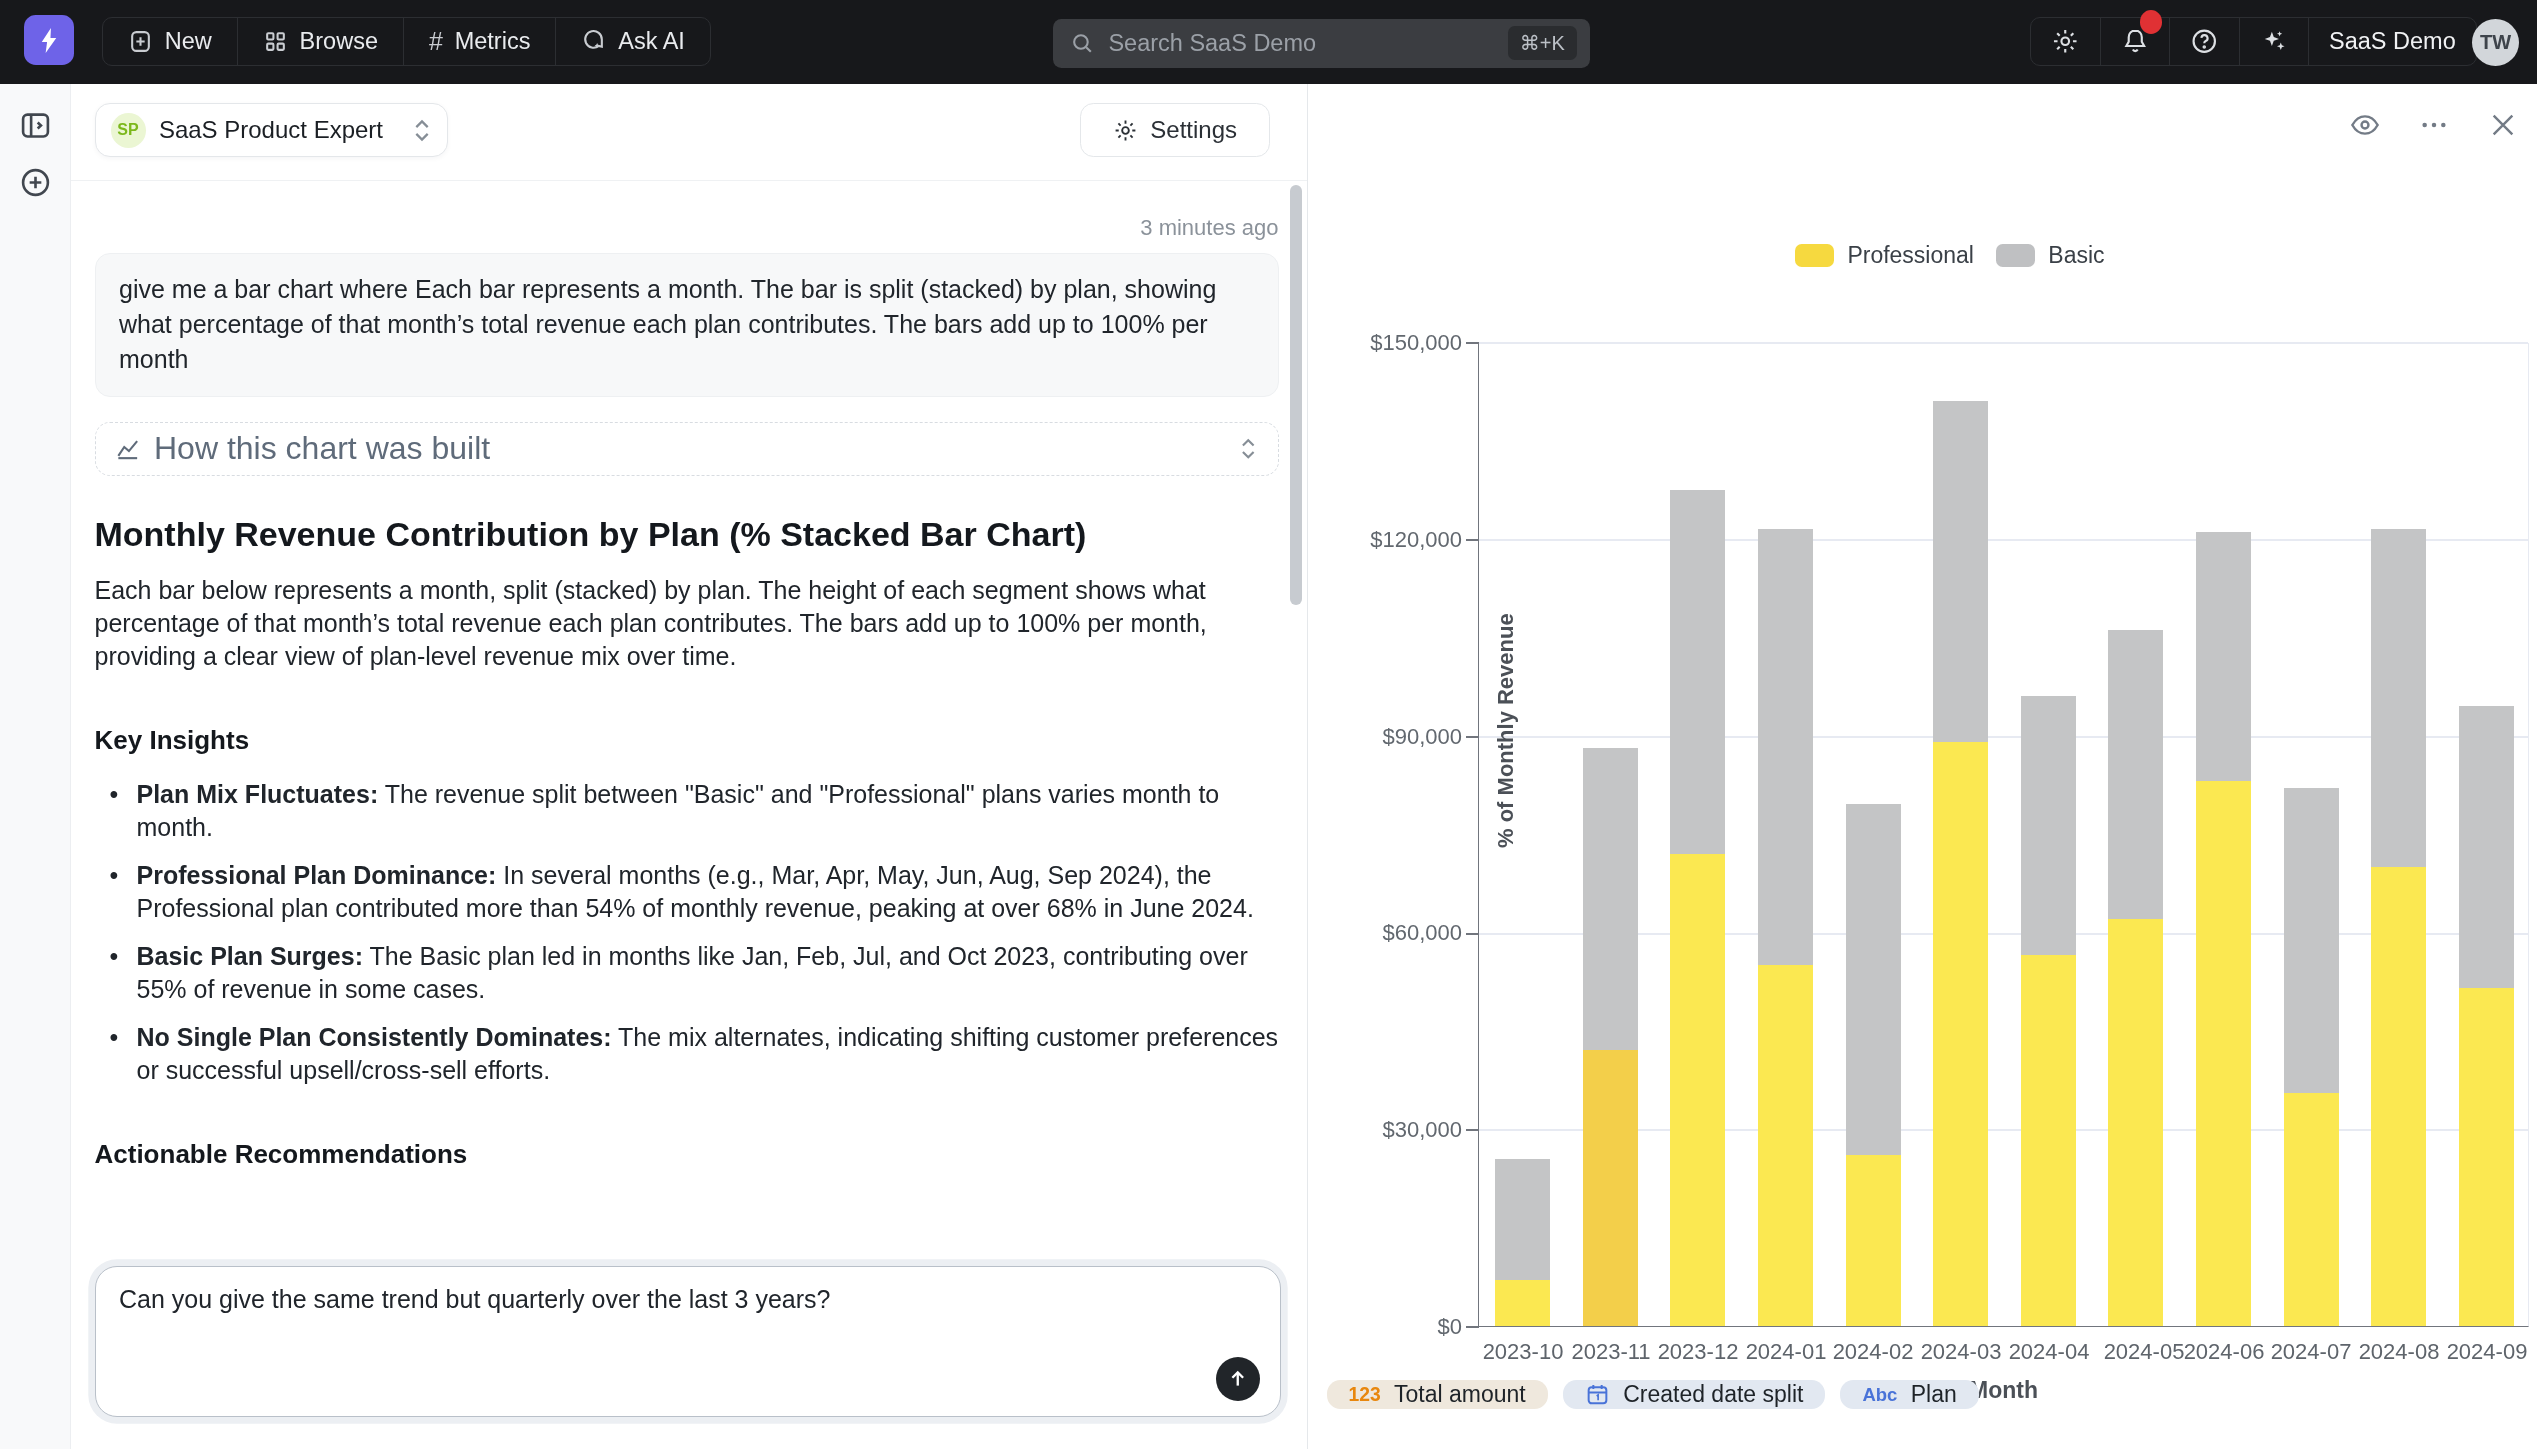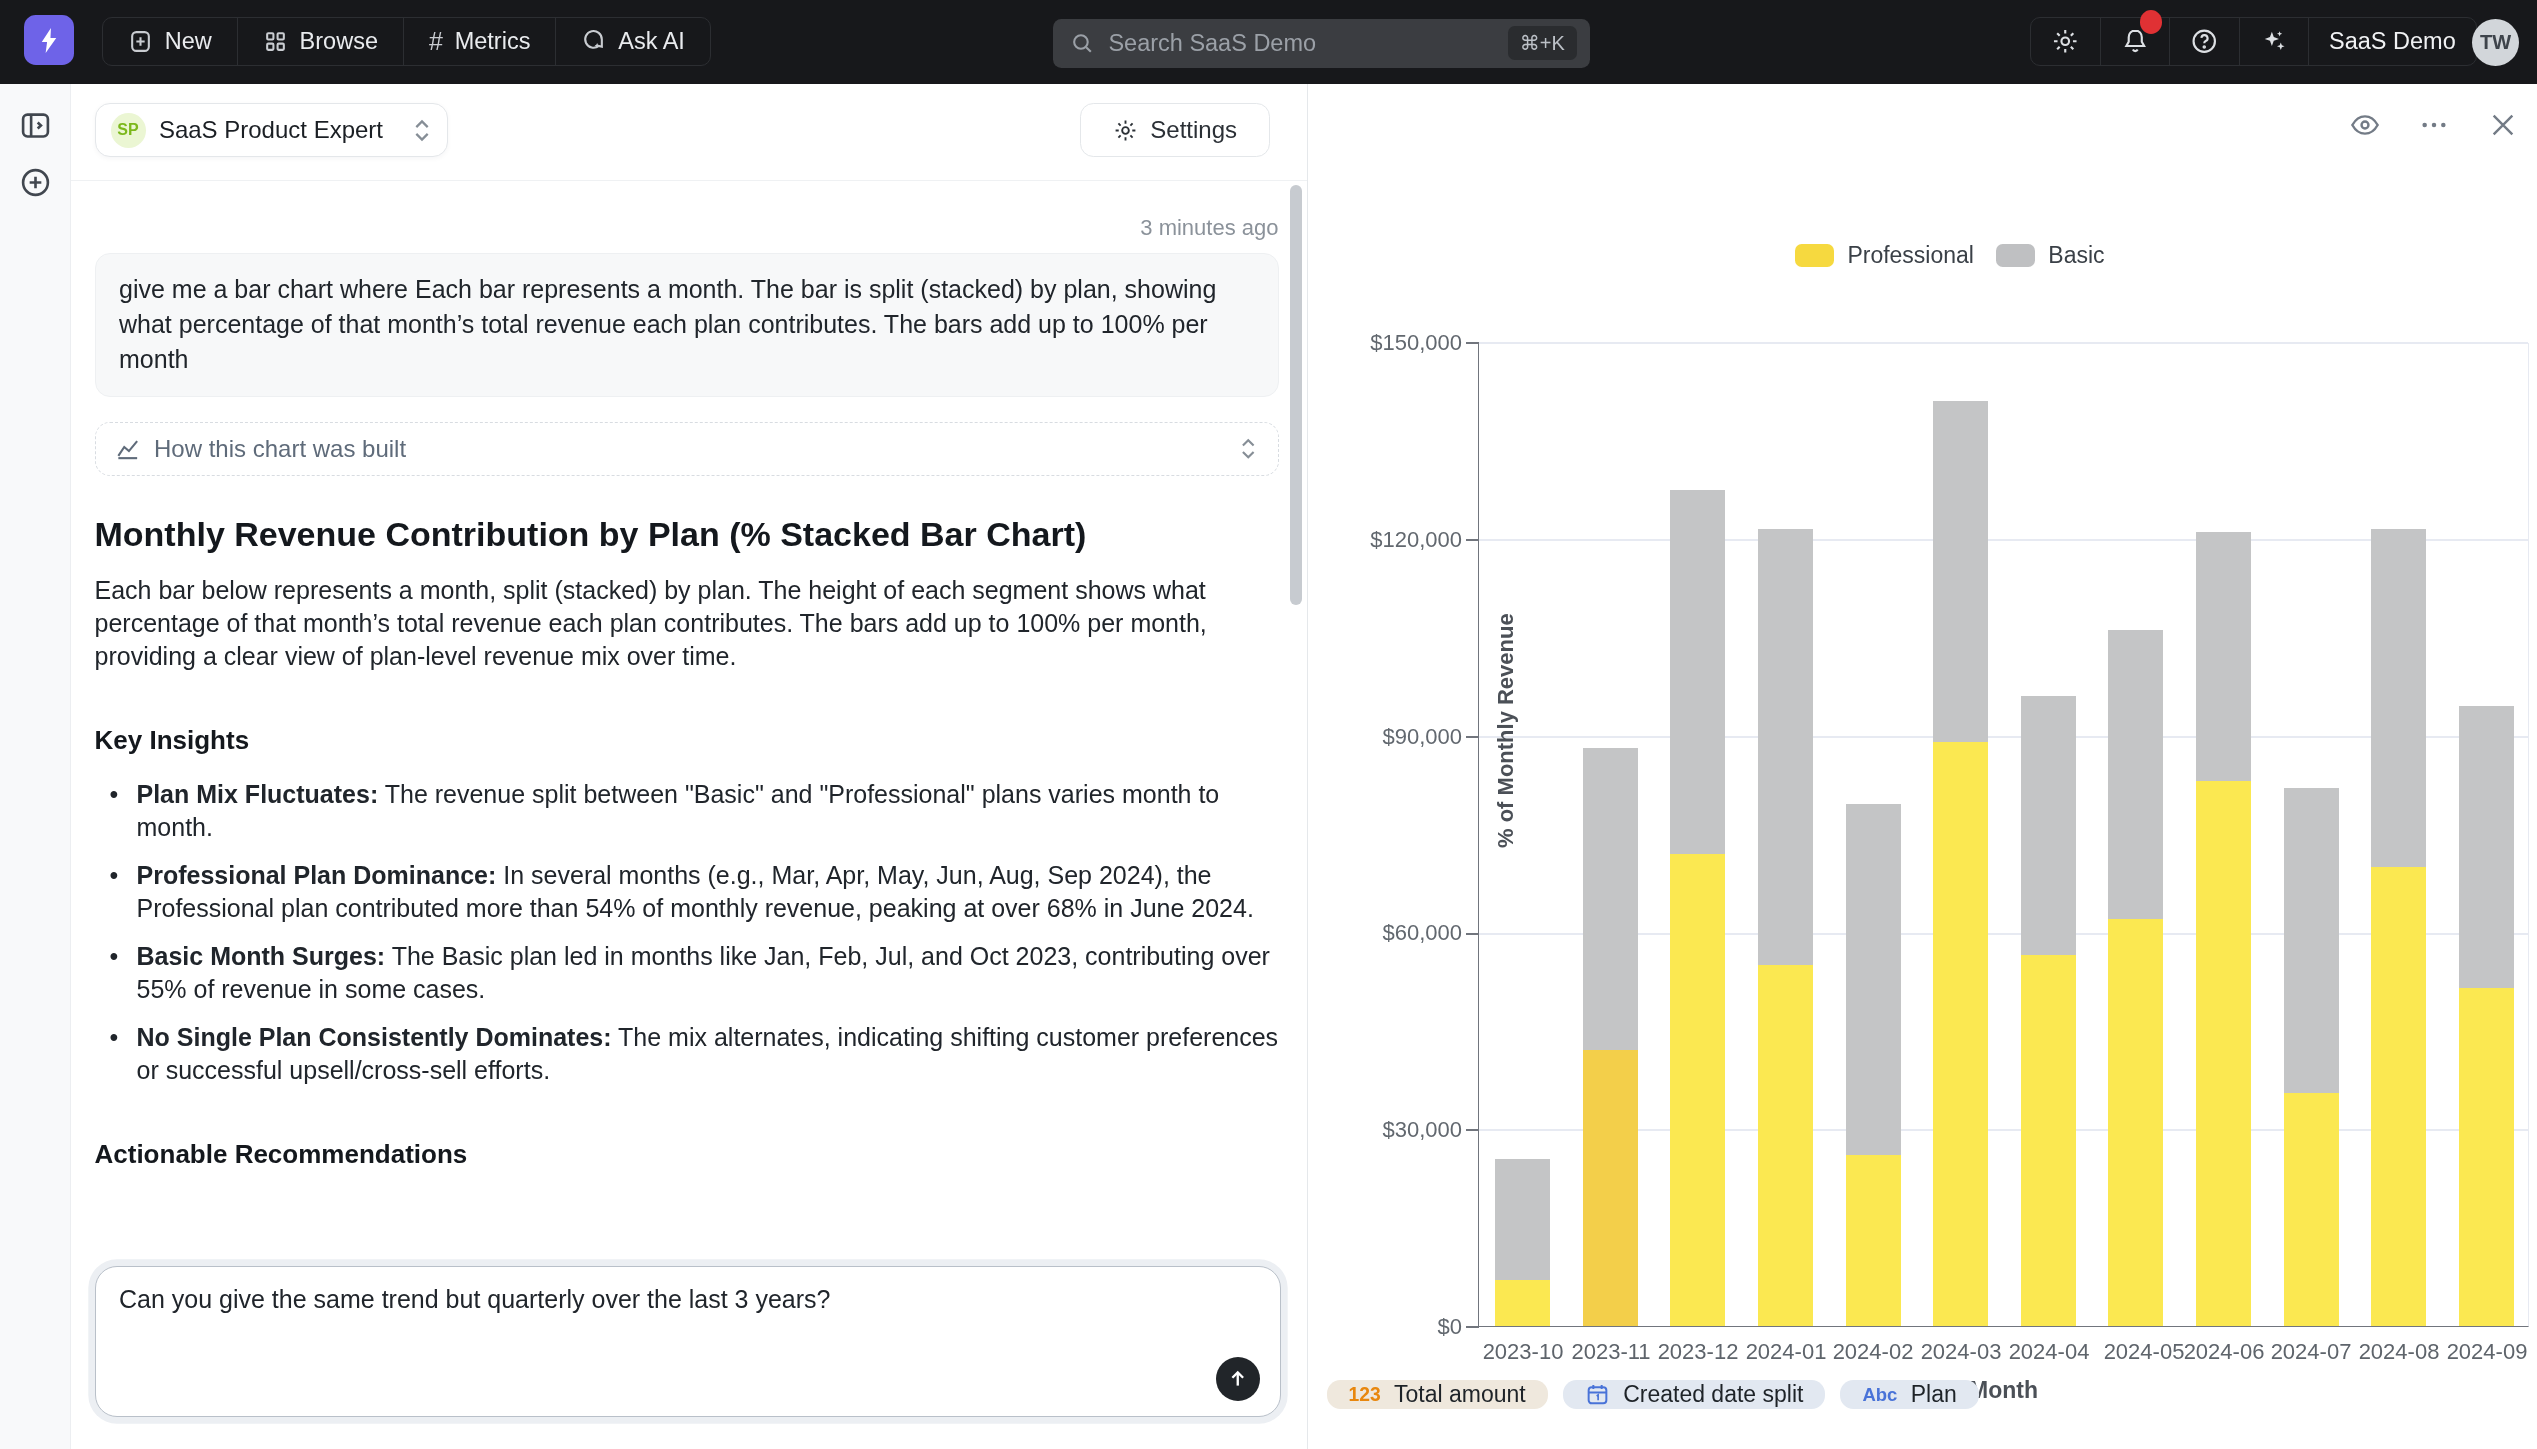--- a/index.html
+++ b/index.html
@@ -50,21 +50,21 @@
   .agent-name { font-size:24px; color:#1B1F24; flex:1; }
   .settings-btn { position:absolute; right:37px; top:19.3px; height:54px; border:1.7px solid #E4E7EA;
     border-radius:13.4px; display:flex; align-items:center; gap:11.8px; padding:0 32px; cursor:pointer;
     font-size:24px; color:#2B3036; background:#fff; }
   .chat-scroll { position:absolute; left:23.5px; right:28.5px; top:97px; bottom:193px; overflow:hidden; }
   .timestamp { margin-top:34px; text-align:right; font-size:22px; color:#8B929A; }
   .bubble { margin-top:11.8px; background:#F7F8F9; border:1.7px solid #EEF0F2; border-radius:15px;
     padding:18.5px 23.5px; font-size:25px; line-height:35px; color:#20252B; }
   .collapsible { margin-top:25px; border:1.7px dashed #D8DCE1; border-radius:15px; height:54px;
     display:flex; align-items:center; gap:15px; padding:0 20px; cursor:pointer; }
-  .collapsible .clabel { flex:1; font-size:24px; color:#5F6B7A; }
+  .collapsible .clabel { flex:1; font-size:32px; color:#5F6B7A; }
   .md-h2 { margin-top:39px; font-size:34px; font-weight:bold; color:#14181D; }
   .md-p { margin-top:20px; font-size:25px; line-height:33px; color:#20252B; }
   .md-h3 { margin-top:52px; font-size:26px; font-weight:bold; color:#14181D; }
   ul.mdlist { margin-top:22px; list-style:none; }
   ul.mdlist li { position:relative; padding-left:42px; margin-top:15px; font-size:25px; line-height:33px; color:#20252B; }
   ul.mdlist li::before { content:"•"; position:absolute; left:15px; top:0; color:#20252B; }
   .b { font-weight:bold; }
   .chat-input { position:absolute; left:23.5px; width:1186px; top:1182px; height:151px; background:#fff;
     border:1.7px solid #B9C0C9; border-radius:22px; box-shadow:0 0 0 6.7px #ECEFF3; }
   .chat-input textarea { position:absolute; left:23.5px; top:15px; right:84px; bottom:13.4px; border:none;
@@ -258,21 +258,21 @@
         </span>
       </div>
 
       <h2 class="md-h2">Monthly Revenue Contribution by Plan (% Stacked Bar Chart)</h2>
       <p class="md-p">Each bar below represents a month, split (stacked) by plan. The height of each segment shows what percentage of that month’s total revenue each plan contributes. The bars add up to 100% per month, providing a clear view of plan-level revenue mix over time.</p>
 
       <h3 class="md-h3">Key Insights</h3>
       <ul class="mdlist">
         <li><span class="b">Plan Mix Fluctuates:</span><span> The revenue split between "Basic" and "Professional" plans varies month to month.</span></li>
         <li><span class="b">Professional Plan Dominance:</span><span> In several months (e.g., Mar, Apr, May, Jun, Aug, Sep 2024), the Professional plan contributed more than 54% of monthly revenue, peaking at over 68% in June 2024.</span></li>
-        <li><span class="b">Basic Month Surges:</span><span> The Basic plan led in months like Jan, Feb, Jul, and Oct 2023, contributing over 55% of revenue in some cases.</span></li>
+        <li><span class="b">Basic Plan Surges:</span><span> The Basic plan led in months like Jan, Feb, Jul, and Oct 2023, contributing over 55% of revenue in some cases.</span></li>
         <li><span class="b">No Single Plan Consistently Dominates:</span><span> The mix alternates, indicating shifting customer preferences or successful upsell/cross-sell efforts.</span></li>
       </ul>
 
       <h3 class="md-h3">Actionable Recommendations</h3>
 
     </div>
 
     <div class="chat-input">
       <textarea spellcheck="false" style="">Can you give the same trend but quarterly over the last 3 years?</textarea>
       <div class="send-btn">

